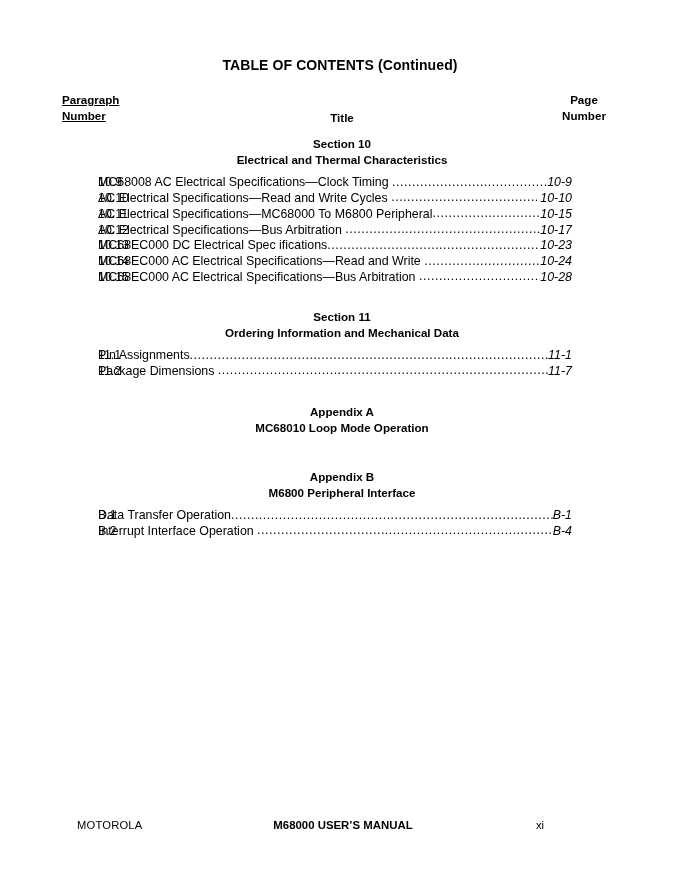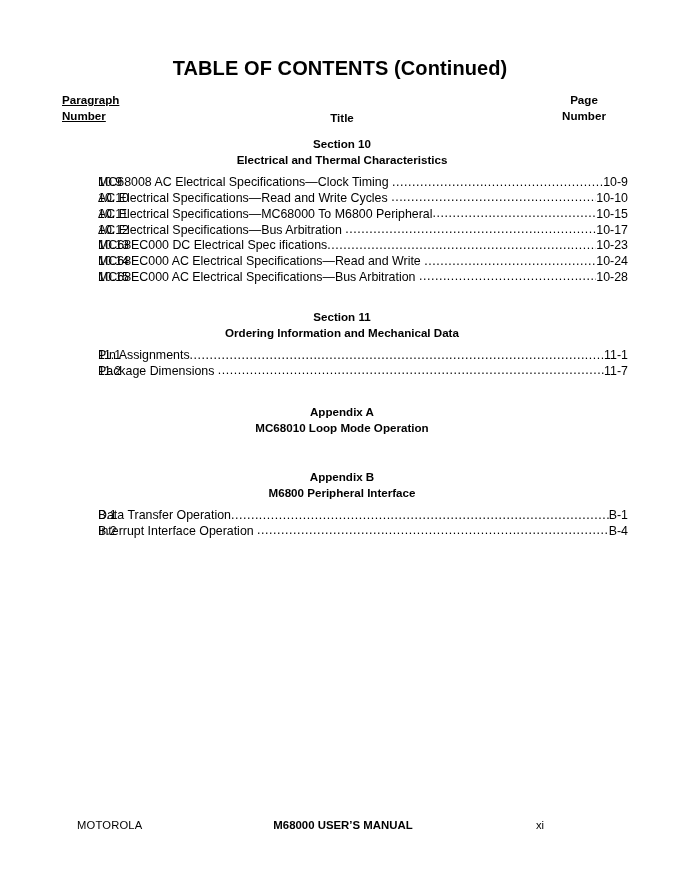--- a/index.html
+++ b/index.html
@@ -24,21 +24,21 @@
     overflow: hidden;
   }
 
   
   .doc-title {
     position: absolute;
     left: 0;
     top: 57px;
     width: 680px;
     text-align: center;
-    font-size: 20px;
+    font-size: 14px;
     font-weight: bold;
     letter-spacing: 0.1px;
   }
 
   
   .col-head-left {
     position: absolute;
     left: 62px;
     top: 92px;
     font-size: 11.6px;
@@ -106,23 +106,24 @@
     overflow: hidden;
     white-space: nowrap;
     margin: 0 0 0 0;
     position: relative;
     top: -0.5px;
     font-size: 12.4px;
     letter-spacing: 0.55px;
   }
   .toc-page {
     flex: 0 0 auto;
-    padding-right: 52px;
+    padding-right: 108px;
     box-sizing: border-box;
     white-space: pre;
+    font-style: italic;
   }
 
   
   .block { position: absolute; left: 0; width: 680px; }
 
   
   .footer {
     position: absolute;
     left: 0;
     top: 819px;

